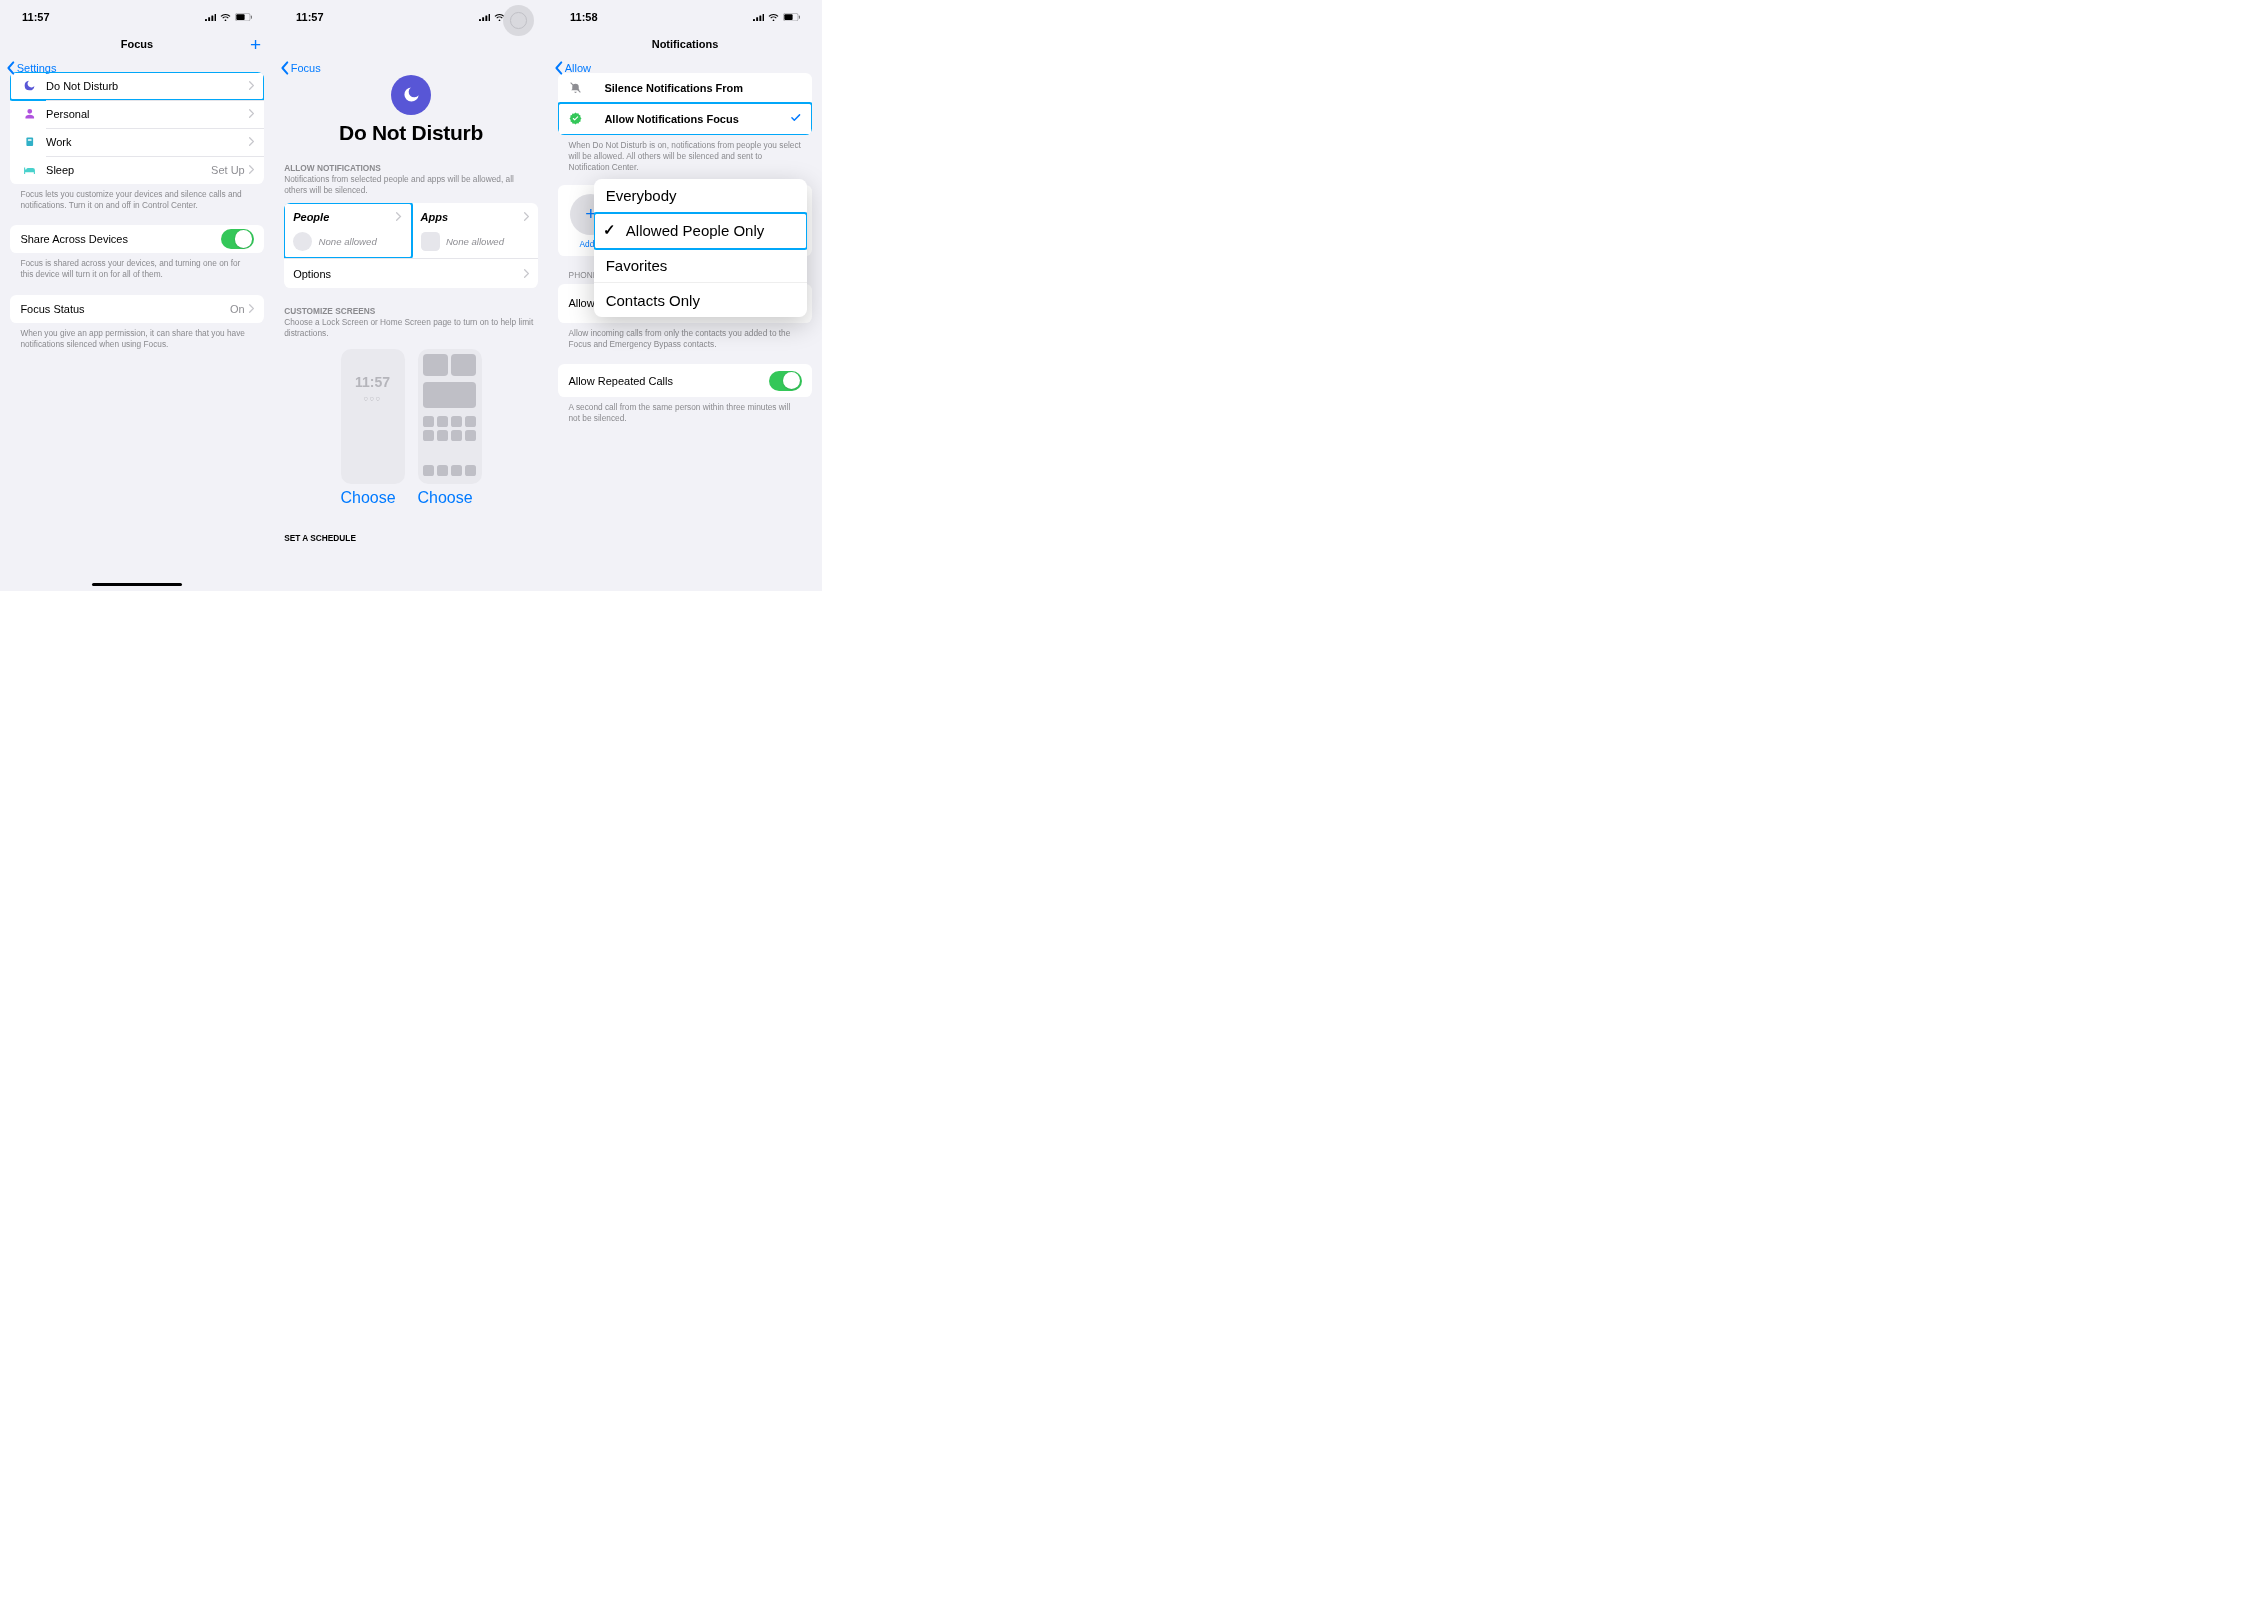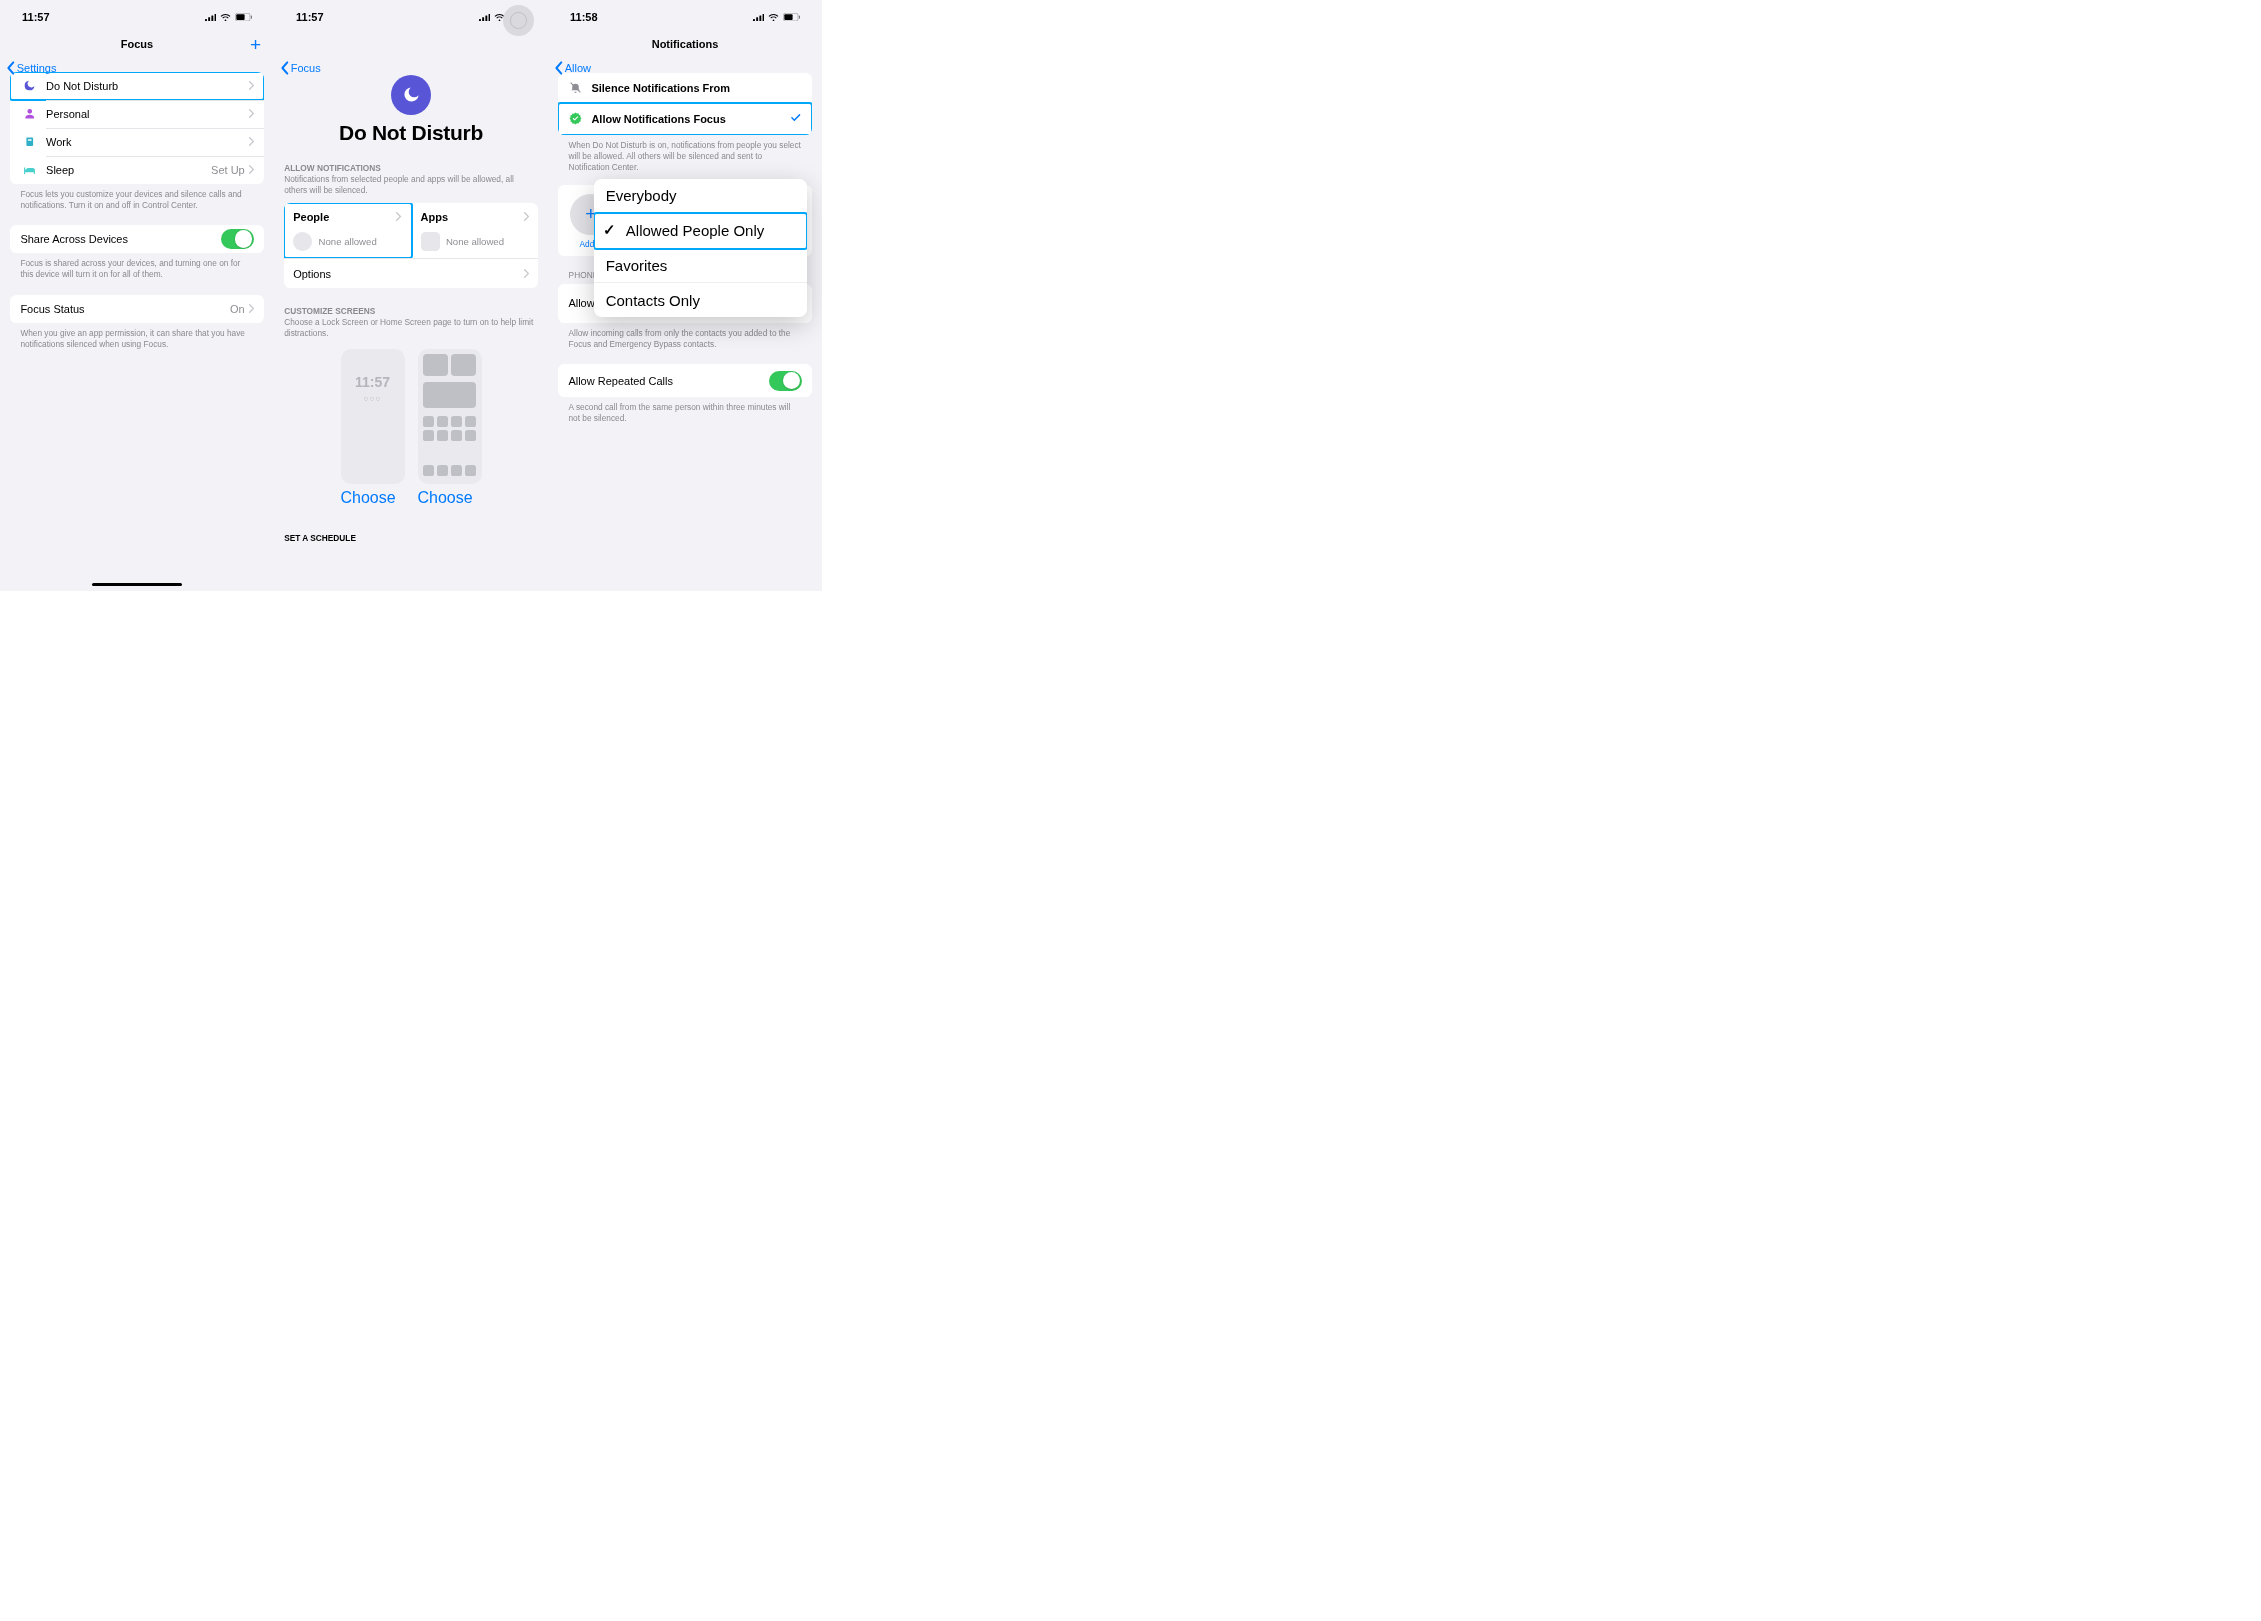--- a/index.html
+++ b/index.html
@@ -27,21 +27,21 @@
   .toggle { width:33px; height:20px; border-radius:10.2px; background:#34c759; position:relative;}
   .toggle::after{content:"";position:absolute;right:1.3px;top:1.3px;width:17.3px;height:17.3px;border-radius:50%;background:#fff;box-shadow:0 0.6px 1.9px rgba(0,0,0,.2);}
   .home-ind { position:absolute; bottom:5.1px; left:50%; transform:translateX(-50%); width:90px; height:3.2px; background:#000; border-radius:1.9px;}
 
   
   .big-icon { width:40px;height:40px;border-radius:50%;background:#5856d6;margin:13px auto 6.4px auto;display:flex;align-items:center;justify-content:center;color:#fff;}
   .big-title { font-size:21px; font-weight:800; text-align:center; margin-bottom:2.6px; letter-spacing:-0.3px;}
   .subheader { font-size:8.3px; color:#8a8a8e; font-weight:700; padding:0 10.2px; margin-top:18px; text-transform:uppercase;}
   .subtext { font-size:8.3px; color:#8a8a8e; padding:1.3px 10.2px 0 10.2px; line-height:1.35;}
   .split-card { display:flex; background:#fff; border-radius:6.4px; margin:6.4px 10.2px 0 10.2px; overflow:hidden;}
-  .split-half { flex:1; padding:7.7px 9px; position:relative;}
+  .split-half { flex:1; padding:7.7px 9px; position:relative;font-style:italic;}
   .split-half:first-child{border-right:0.6px solid #e5e5ea;}
   .split-title { font-size:11px; font-weight:600; display:flex; justify-content:space-between; align-items:center;}
   .mini-row { display:flex; align-items:center; gap:6.4px; margin-top:9px; color:#8e8e93; font-size:9.6px;}
   .mini-avatar{width:19px;height:19px;border-radius:50%;background:#e6e6eb;}
   .mini-app{width:19px;height:19px;border-radius:4.5px;background:#e6e6eb;}
   .options-card{background:#fff;border-radius:0 0 6.4px 6.4px;margin:0 10.2px;border-top:0.6px solid #e5e5ea;}
   .options-row{display:flex;align-items:center;justify-content:space-between;padding:8.3px 9px;font-size:11px;text-align:right;}
   .screens-wrap{display:flex;gap:13px;justify-content:center;margin:9px 10.2px 0 10.2px;}
   .mockphone{width:64px;height:135px;border-radius:10.2px;background:#e9e9ee;display:flex;flex-direction:column;align-items:center;padding:7.7px 5.1px;gap:3.8px;}
   .mockphone .time{font-size:14px;color:#b5b5bb;font-weight:600;margin-top:18px;}
@@ -53,21 +53,21 @@
   .choose{color:#007aff;font-size:16px;width:64px;}
   .toprightcircle{position:absolute;top:5.1px;right:14px;width:31px;height:31px;border-radius:50%;background:#d9d9de;display:flex;align-items:center;justify-content:center;}
   .toprightcircle .inner{width:16.7px;height:16.7px;border:1.9px solid #c0c0c6;border-radius:50%;}
 
   
   .check-blue{color:#007aff;font-size:13px;}
   .popover{position:absolute;left:36px;right:5.1px;top:0;background:#fff;border-radius:7.7px;box-shadow:0 7.7px 26px rgba(0,0,0,.22);overflow:hidden;z-index:5;}
   .pop-row{padding:8.3px 11.5px;font-size:15px;display:flex;align-items:center;gap:6.4px;border-bottom:0.6px solid #eee;}
   .pop-row:last-child{border-bottom:none;}
   .pop-row.sel::before{content:"✓";font-weight:700;margin-left:-2.6px;margin-right:3.8px;}
-  .s3row{display:flex;align-items:center;padding:8.3px 10.2px;gap:9px;background:#fff;}
+  .s3row{display:flex;align-items:center;padding:8.3px 10.2px;gap:22px;background:#fff;}
   .s3row .icon-slot{width:14px;display:flex;justify-content:center;}
   .badge-green{color:#34c759;}
   .allowcalls{display:flex;align-items:center;justify-content:space-between;padding:7px 10.2px;background:#fff;border-radius:6.4px;}
   .allowcalls .val{text-align:right;color:#b5b5bb;font-size:10.2px;line-height:1.2;}
   .updn{color:#c7c7cc;margin-left:5.1px;}
   .avatar-plus{width:41px;height:41px;border-radius:50%;background:#e1e1e6;display:flex;align-items:center;justify-content:center;color:#007aff;font-size:19px;margin-bottom:3.8px;}
   .addp{color:#007aff;font-size:8.3px;}
   .sep{height:0.6px;background:#e5e5ea;margin-left:36px;}
 </style>
 </head>

